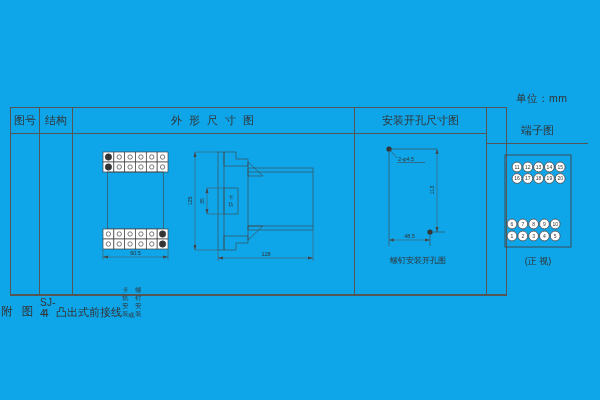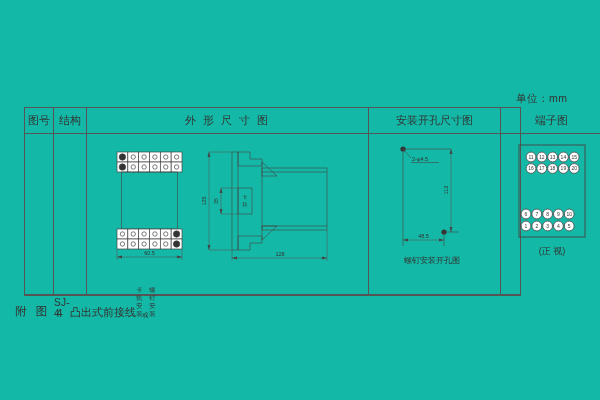--- a/index.html
+++ b/index.html
@@ -1,22 +1,22 @@
 <!DOCTYPE html>
 <html><head>
 <meta charset="utf-8">
 <style>
   html,body{margin:0;padding:0;background:#e8e8e8;}
-  .page{position:relative;width:600px;height:400px;background:#14b8a6;
+  .page{position:relative;width:600px;height:400px;background:#0ea5e9;
         font-family:"Liberation Sans","DejaVu Sans",sans-serif;color:#333;overflow:hidden;}
   .unit{position:absolute;top:92px;left:516px;font-size:10.5px;letter-spacing:.5px;}
-  .tbl{position:absolute;left:24px;top:107px;width:497px;height:189px;
+  .tbl{position:absolute;left:10px;top:107px;width:497px;height:189px;
        border:1px solid #555;border-bottom-width:2px;box-sizing:border-box;}
   .col{position:absolute;top:0;bottom:0;border-right:1px solid #555;box-sizing:border-box;}
-  .col:last-child{border-right:none;}
+  .col:last-child{border-right:none;margin-top:10px;}
   .hdr{position:absolute;top:0;left:0;right:0;height:25px;border-bottom:1px solid #555;
        display:flex;align-items:center;justify-content:center;font-size:11px;white-space:nowrap;}
   .bdy{position:absolute;top:25px;left:0;right:0;bottom:0;}
   .vstack{display:flex;flex-direction:row;align-items:flex-end;height:100%;}
   .figchars{justify-content:center;gap:9px;font-size:11.5px;}
   .model{margin-top:11px;font-size:10px;letter-spacing:.3px;}
   .typechar{font-size:11px;line-height:13.5px;}
   .mnote{font-size:6.5px;line-height:8.5px;margin-top:6px;text-align:center;transform:scale(.95);}
   svg{display:block;}
   svg text{fill:#333;font-family:"Liberation Sans","DejaVu Sans",sans-serif;}

